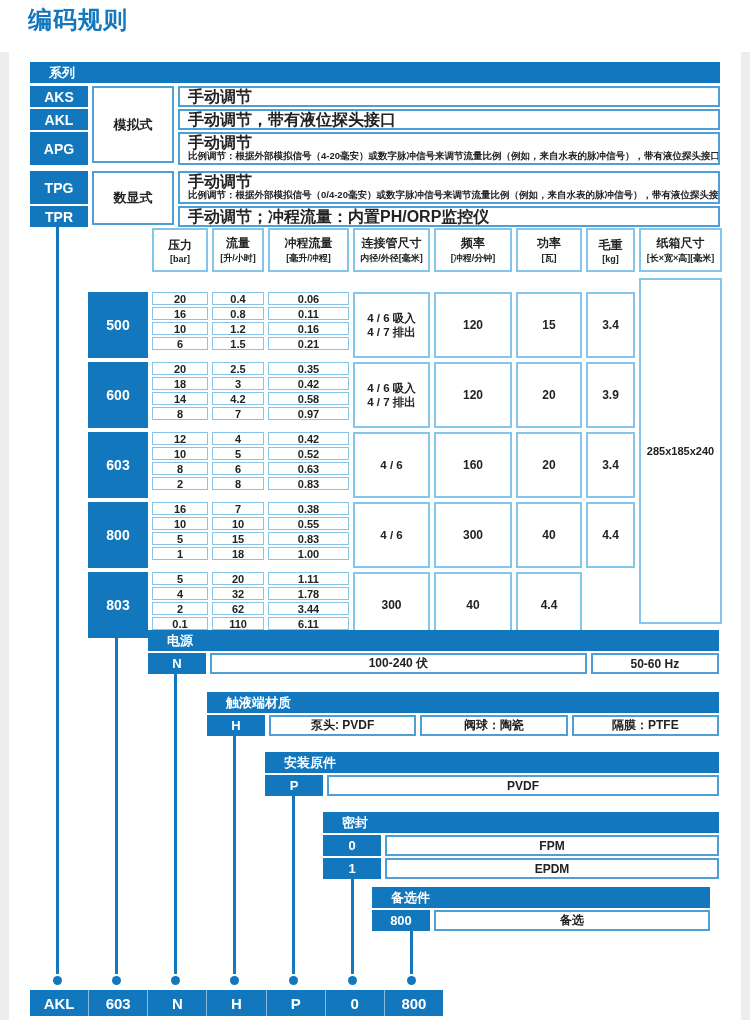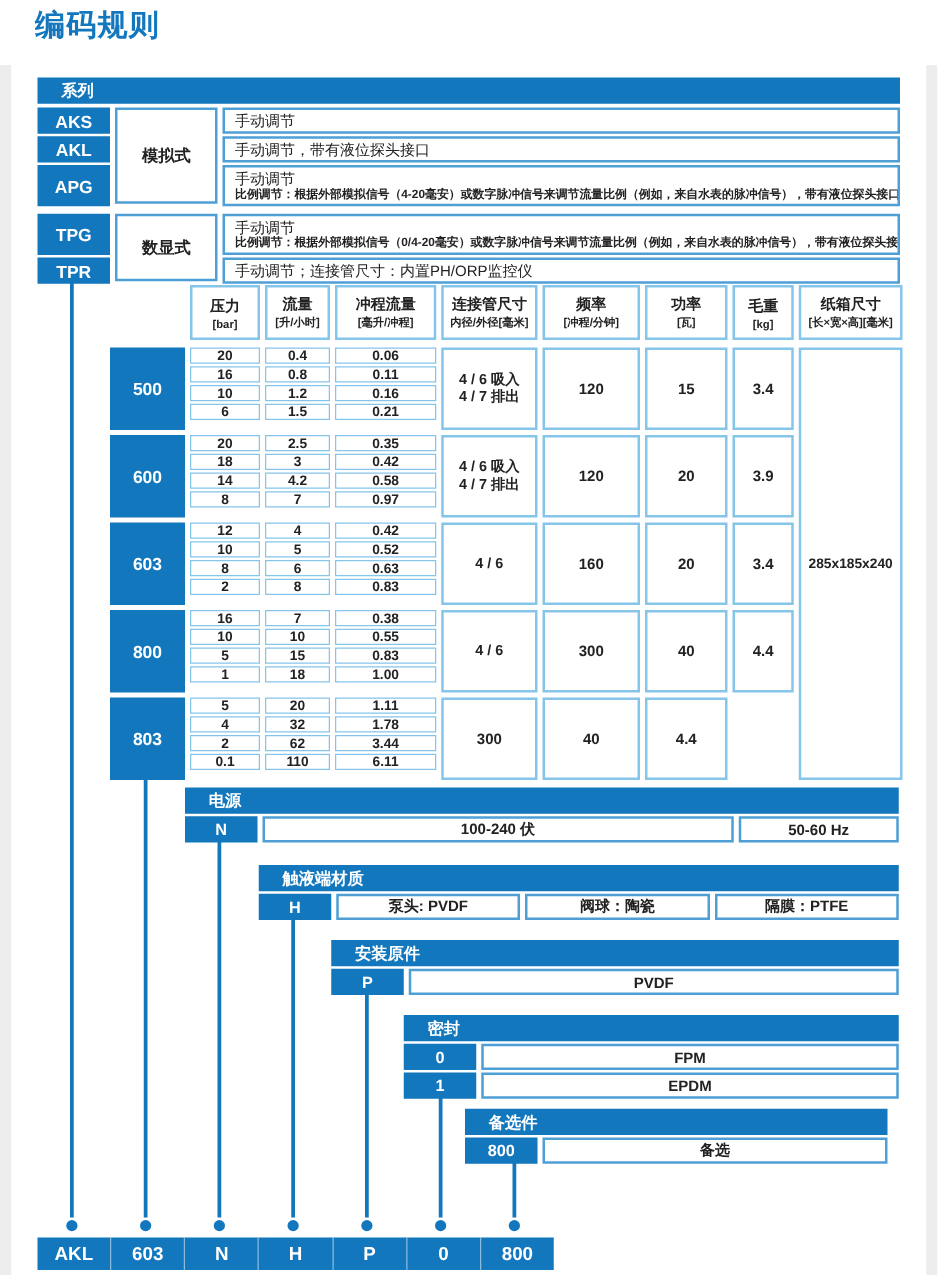--- a/index.html
+++ b/index.html
@@ -22,27 +22,27 @@
   #series .bar{margin-bottom:3px}
   .sgroup{position:relative;margin-top:2px}
   .sgroup + .sgroup{margin-top:6px}
   .srow2{display:flex;gap:4px;height:21px;margin-bottom:2px}
   .srow2.tallrow{height:33px}
   .scode{width:58px;flex:none;font-size:14px}
   .sspace{width:82px;flex:none}
   .slabel{position:absolute;left:62px;top:0;height:calc(100% - 2px);width:82px;background:#fff;border:2px solid var(--bm);
           display:flex;align-items:center;justify-content:center;font-weight:700;font-size:13px;color:var(--ink);z-index:2}
   .sdesc{flex:1;border:2px solid var(--bm);background:#fff;display:flex;flex-direction:column;justify-content:center;padding-left:8px;overflow:hidden}
-  .dline1{font-size:12px;font-weight:400;color:var(--ink);line-height:14px;white-space:nowrap}
+  .dline1{font-size:16px;font-weight:700;color:var(--ink);line-height:14px;white-space:nowrap}
   .dline2{font-size:9.5px;font-weight:700;color:var(--ink);line-height:12px;white-space:nowrap}
 
   
   #spec-table{position:absolute;left:88px;top:228px;width:634px}
   .tgrid{display:grid;grid-template-columns:60px 56px 52px 81px 77px 78px 66px 49px 83px;column-gap:4px}
-  .theader{margin-bottom:6px}
+  .theader{margin-bottom:20px}
   .hbox{height:44px;display:flex;flex-direction:column;align-items:center;justify-content:center;overflow:hidden;background:#fff}
   .hbox.gbox{border:2px solid var(--bl)}
   .hbox.key{border:none}
   .htitle{font-size:12px;font-weight:700;color:var(--ink);white-space:nowrap}
   .key .htitle{color:#fff;font-size:13px}
   .hsub{font-size:9px;font-weight:700;color:var(--ink);white-space:nowrap}
   .gbox{background:#fff;border:2px solid var(--bl)}
   .group{height:66px;margin-bottom:4px}
   .stack{display:flex;flex-direction:column;gap:2px}
   .mini{height:13px;border:1px solid var(--bl);background:#fff;display:flex;align-items:center;justify-content:center;
@@ -115,21 +115,21 @@
             <div class="sspace"></div>
             <div class="sdesc">
               <div class="dline1">手动调节</div>
               <div class="dline2">比例调节：根据外部模拟信号（0/4-20毫安）或数字脉冲信号来调节流量比例（例如，来自水表的脉冲信号），带有液位探头接口</div>
             </div>
           </div>
           <div class="srow2">
             <div class="key scode">TPR</div>
             <div class="sspace"></div>
             <div class="sdesc">
-              <div class="dline1">手动调节；连接管尺寸：内置PH/ORP监控仪</div>
+              <div class="dline1">手动调节；冲程流量：内置PH/ORP监控仪</div>
             </div>
           </div>
         </div>
       </div>
   </div>
 
   <div id="spec-table">
     <div id="spec-header" class="tgrid theader">
         <div class="hbox key">
           <div class="htitle">型号</div>

